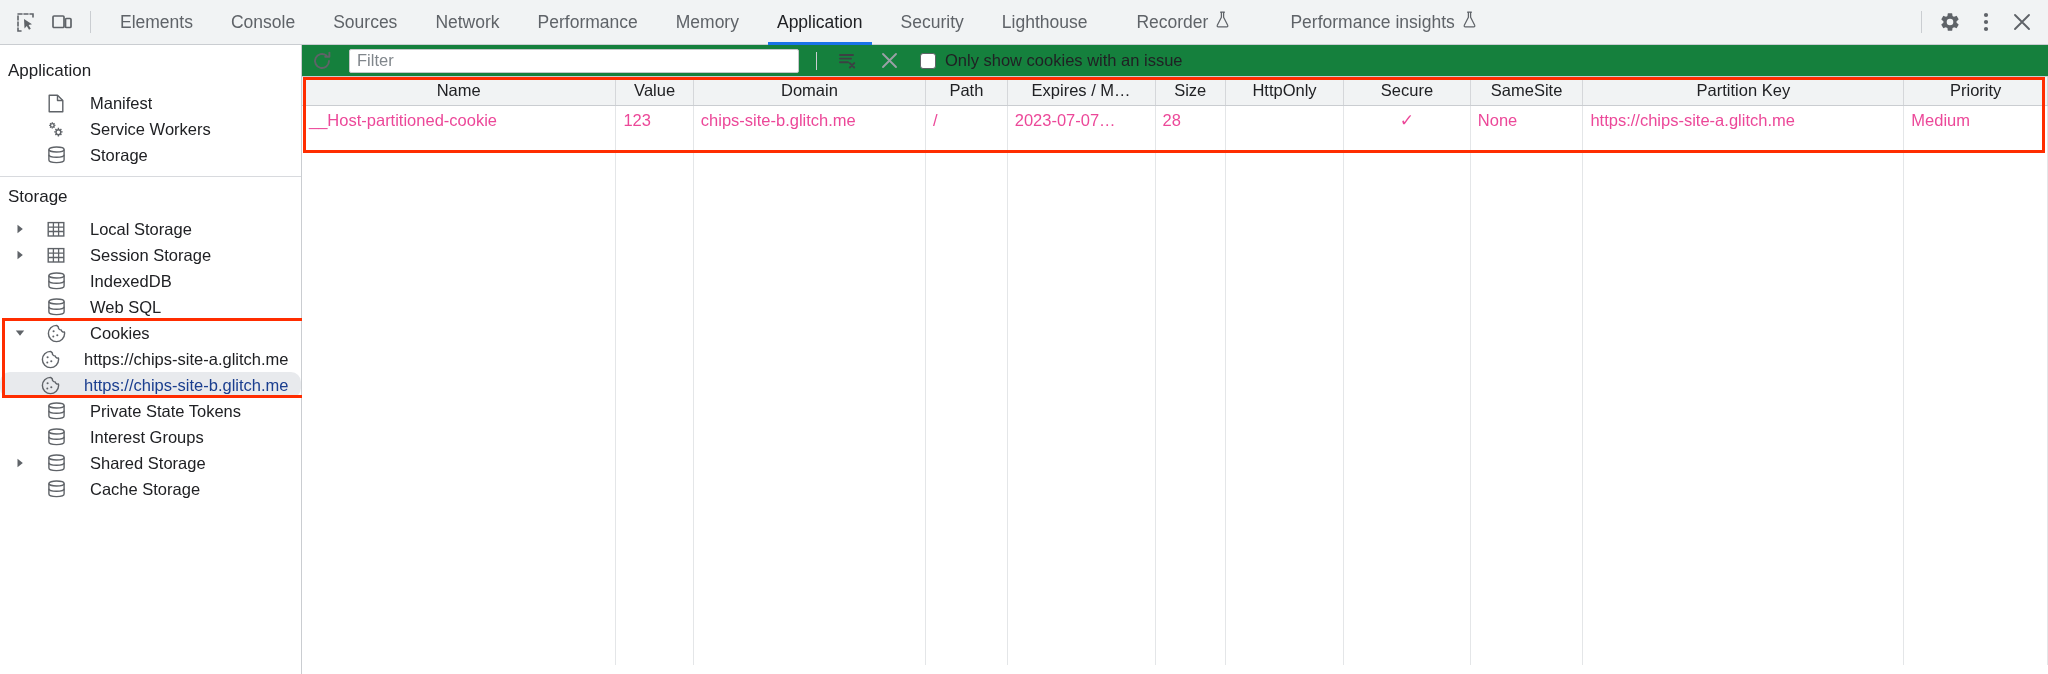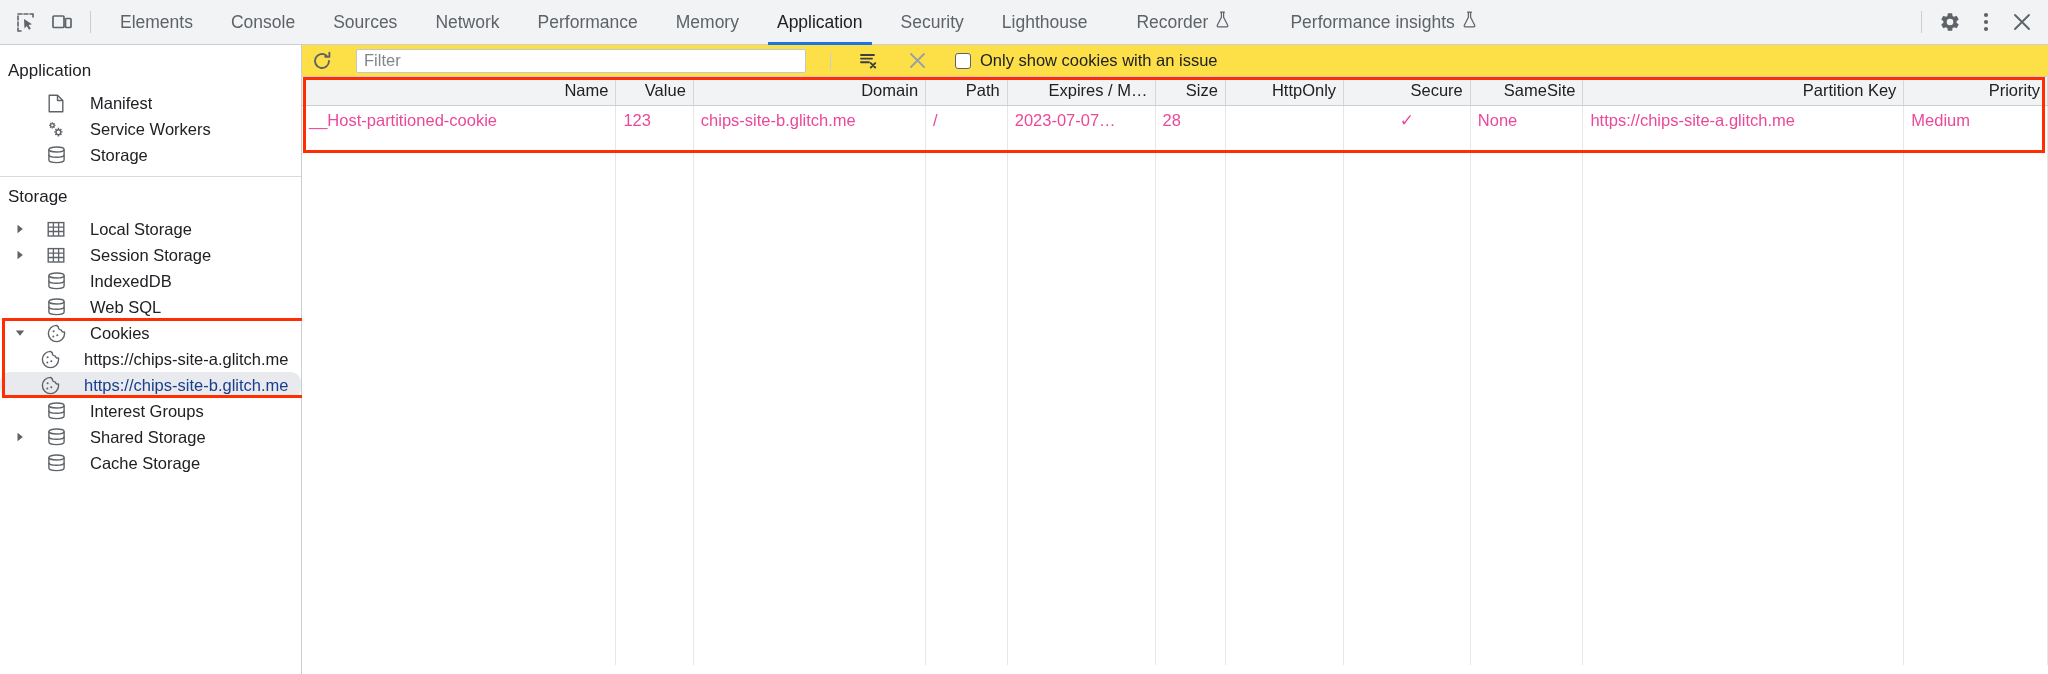--- a/index.html
+++ b/index.html
@@ -78,23 +78,23 @@
   .sb-label { overflow: hidden; text-overflow: ellipsis; }
 
   .sb-highlight {
     position: absolute; left: 2px; width: 306px;
     border: 3px solid #ff2d00; pointer-events: none;
   }
 
   
   #main { flex: 1 1 auto; height: 100%; position: relative; background: #fff; }
   #filter-bar {
-    height: 32px; background: #fde047;
+    height: 32px; background: #15803d;
     border-bottom: 1px solid #cacdd1;
-    display: flex; align-items: center; padding: 0 6px; gap: 20px;
+    display: flex; align-items: center; padding: 0 6px; gap: 13px;
   }
   .fb-btn {
     width: 28px; height: 26px;
     display: flex; align-items: center; justify-content: center;
     flex: 0 0 auto;
   }
   #filter-input {
     flex: 1 1 auto; height: 24px;
     background: #fff; border: 1px solid #c4c7c9; border-radius: 2px;
     display: flex; align-items: center; padding: 0 7px;
@@ -112,21 +112,21 @@
   }
 
   
   #table-wrap { position: relative; }
   table.cookie-table {
     width: 100%; border-collapse: collapse;
     table-layout: fixed; font-size: 16.5px;
   }
   table.cookie-table th {
     background: #f1f3f4; color: #202124;
-    font-weight: normal; text-align: right;
+    font-weight: normal; text-align: center;
     height: 28px; padding: 0 7px;
     border-right: 1px solid #d5d7da;
     border-bottom: 1px solid #cacdd1;
     white-space: nowrap; overflow: hidden; text-overflow: ellipsis;
   }
   table.cookie-table td {
     height: 30px; padding: 0 7px; color: #ec4899;
     border-right: 1px solid #e4e6e8;
     white-space: nowrap; overflow: hidden; text-overflow: ellipsis;
     vertical-align: middle;
@@ -364,20 +364,31 @@
         <svg width="19" height="19" viewBox="0 0 19 19">
           <path d="M9.5 1.4a8.1 8.1 0 1 0 8.1 8.1c0-.5-.05-1-.14-1.5a2.6 2.6 0 0 1-3.3-2.1 2.6 2.6 0 0 1-2.8-2.9 8 8 0 0 0-1.86-1.6z" fill="none" stroke="#5f6368" stroke-width="1.4" stroke-linejoin="round"></path>
           <circle cx="6.6" cy="7.2" r="1.05" fill="#5f6368"></circle>
           <circle cx="10.3" cy="11.3" r="1.05" fill="#5f6368"></circle>
           <circle cx="6.3" cy="12.6" r="1.0" fill="#5f6368"></circle>
         </svg>
       </span>
       <span class="sb-label">https://chips-site-b.glitch.me</span>
     </div>
 
+    <div class="sb-item level1">
+      <span class="sb-arrow empty"></span>
+      <span class="sb-ico">
+        <svg width="19" height="18" viewBox="0 0 19 18">
+            <ellipse cx="9.5" cy="3.5" rx="7.6" ry="2.5" fill="none" stroke="#5f6368" stroke-width="1.4"></ellipse>
+            <path d="M1.9 3.5v10.6c0 1.4 3.4 2.5 7.6 2.5s7.6-1.1 7.6-2.5V3.5" fill="none" stroke="#5f6368" stroke-width="1.4"></path>
+            <path d="M1.9 8.8c0 1.4 3.4 2.5 7.6 2.5s7.6-1.1 7.6-2.5" fill="none" stroke="#5f6368" stroke-width="1.4"></path>
+          </svg>
+      </span>
+      <span class="sb-label">Private State Tokens</span>
+    </div>
 
     <div class="sb-item level1">
       <span class="sb-arrow empty"></span>
       <span class="sb-ico">
         <svg width="19" height="18" viewBox="0 0 19 18">
             <ellipse cx="9.5" cy="3.5" rx="7.6" ry="2.5" fill="none" stroke="#5f6368" stroke-width="1.4"></ellipse>
             <path d="M1.9 3.5v10.6c0 1.4 3.4 2.5 7.6 2.5s7.6-1.1 7.6-2.5V3.5" fill="none" stroke="#5f6368" stroke-width="1.4"></path>
             <path d="M1.9 8.8c0 1.4 3.4 2.5 7.6 2.5s7.6-1.1 7.6-2.5" fill="none" stroke="#5f6368" stroke-width="1.4"></path>
           </svg>
       </span>

